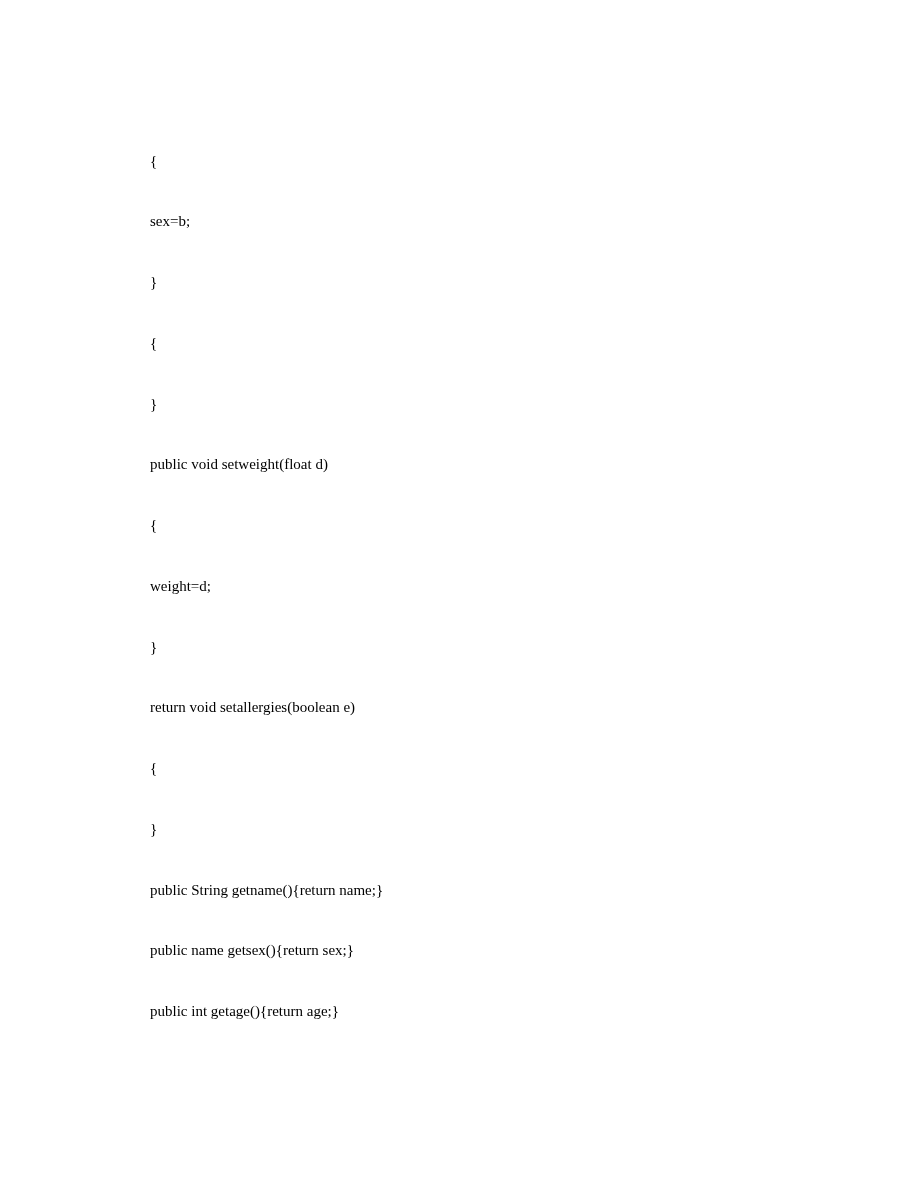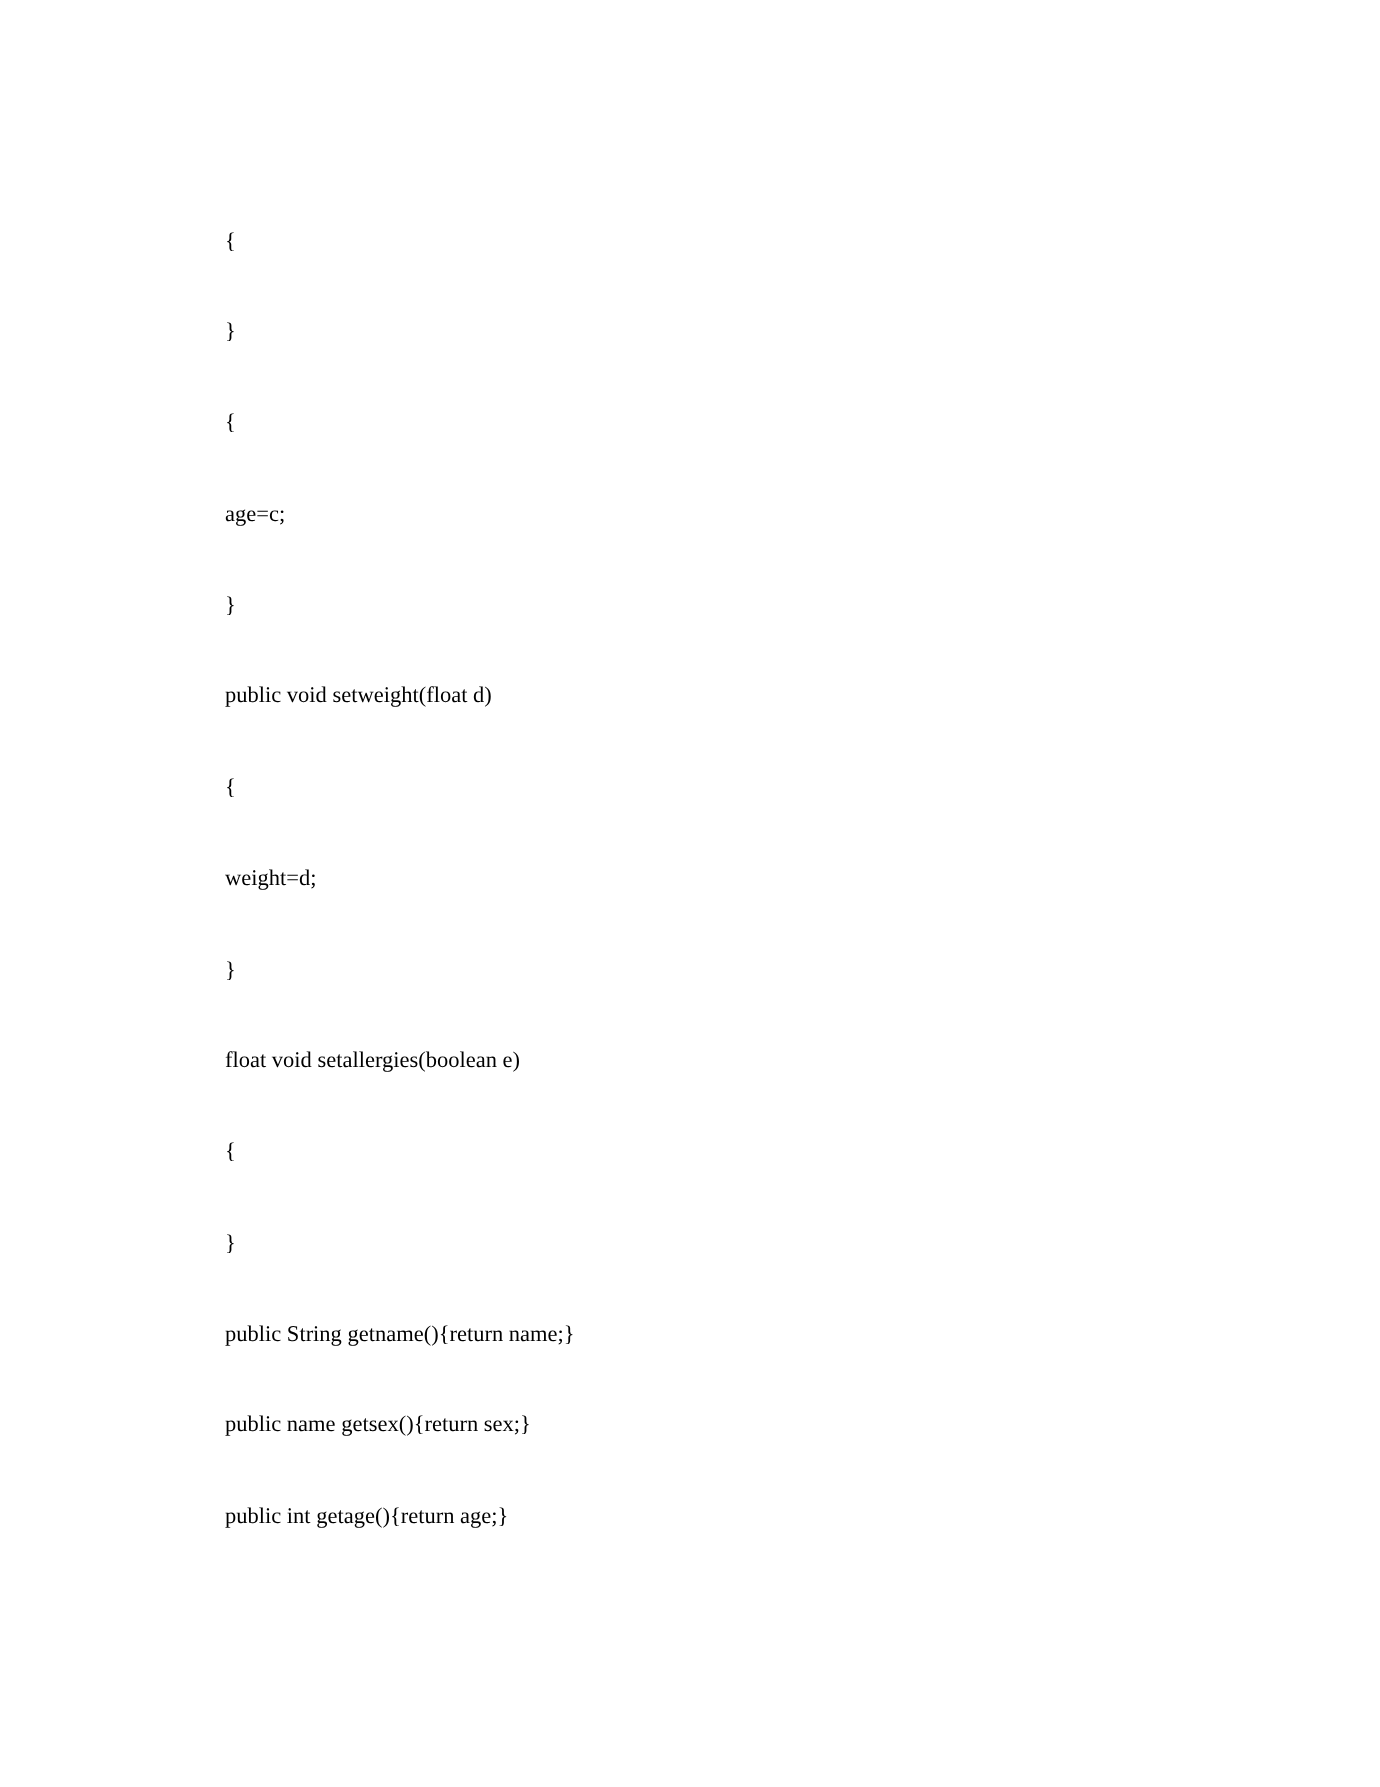--- a/index.html
+++ b/index.html
@@ -18,29 +18,29 @@
       padding-right: 150px;
       white-space: pre;
       line-height: 1.35;
     }
   </style>
 </head>
 <body>
 
 <div class="page">
   <div>{</div>
+  <div>sex=b;</div>
   <div>}</div>
   <div>{</div>
-  <div>age=c;</div>
   <div>}</div>
   <div>public void setweight(float d)</div>
   <div>{</div>
   <div>weight=d;</div>
   <div>}</div>
-  <div>float void setallergies(boolean e)</div>
+  <div>return void setallergies(boolean e)</div>
   <div>{</div>
   <div>}</div>
   <div>public String getname(){return name;}</div>
   <div>public name getsex(){return sex;}</div>
   <div>public int getage(){return age;}</div>
   
   
   
   <div></div>
   

